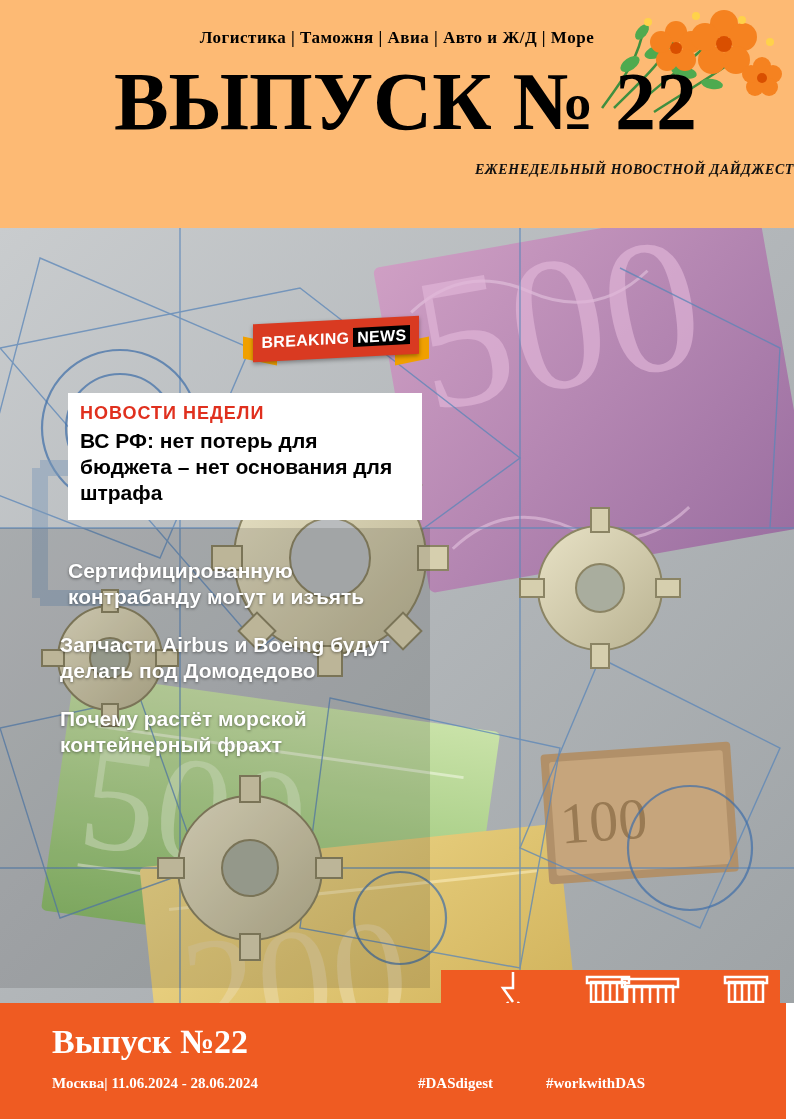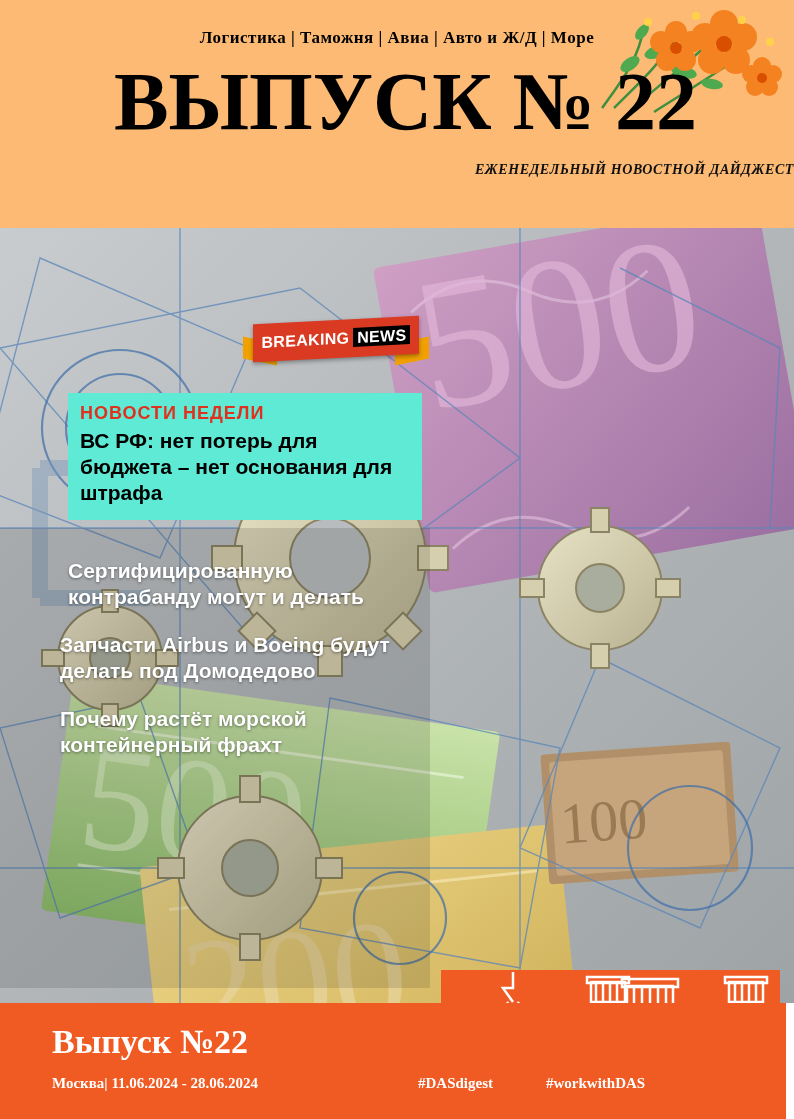--- a/index.html
+++ b/index.html
@@ -158,21 +158,21 @@
     color: #ffffff;
     letter-spacing: 0.5px;
   }
 
   
   .headline-box {
     position: absolute;
     left: 68px;
     top: 165px;
     width: 330px;
-    background: #5eead4;
+    background: #ffffff;
     padding: 10px 12px 14px 12px;
     z-index: 6;
   }
   .headline-label {
     color: #e0301e;
     font-weight: bold;
     font-size: 18px;
     letter-spacing: 1px;
     margin-bottom: 4px;
   }
@@ -475,21 +475,21 @@
     </div>
   </div>
 
 
   <div class="headline-box">
     <div class="headline-label">НОВОСТИ НЕДЕЛИ</div>
     <div class="headline-text">ВС РФ: нет потерь для бюджета – нет основания для штрафа</div>
   </div>
 
   <div class="stories">
-    <div class="story indent">Сертифицированную контрабанду могут и делать</div>
+    <div class="story indent">Сертифицированную контрабанду могут и изъять</div>
     <div class="story">Запчасти Airbus и Boeing будут делать под Домодедово</div>
     <div class="story">Почему растёт морской контейнерный фрахт</div>
   </div>
 
   <div class="reviews">
     <svg class="containers-row" viewBox="0 0 339 56">
       <g stroke="#ffffff" stroke-width="2.5" fill="none">
         <path d="M72 2 v16 h-10 l10 14"></path>
         <path d="M66 32 q6 10 12 0"></path>
       </g>

